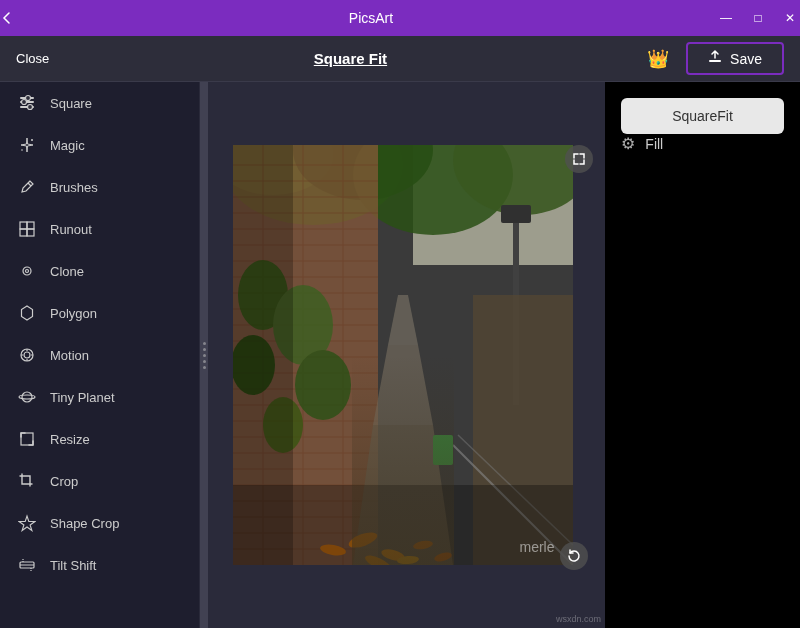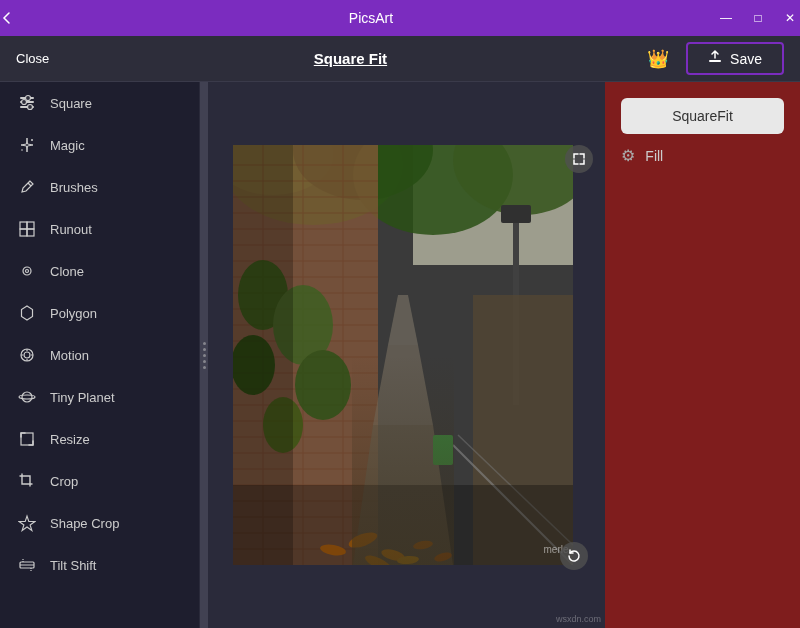--- a/index.html
+++ b/index.html
@@ -218,23 +218,23 @@
         to bottom,
         transparent,
         rgba(60,50,30,0.6)
       );
     }
 
     
     .canvas-watermark {
       position: absolute;
       bottom: 10px;
-      right: 4px;
+      right: 18px;
       color: rgba(255,255,255,0.5);
-      font-size: 10px;
+      font-size: 14px;
     }
 
     .canvas-expand-btn {
       position: absolute;
       top: 10px;
       right: 10px;
       width: 28px;
       height: 28px;
       background: rgba(80,80,80,0.8);
       border-radius: 50%;
@@ -281,25 +281,24 @@
     .drag-dot {
       width: 3px;
       height: 3px;
       border-radius: 50%;
       background: rgba(200,200,200,0.5);
     }
 
     
     .right-panel {
       width: 195px;
-      background: #7f1d1d;
+      background: #000000;
       padding: 16px;
       display: flex;
       flex-direction: column;
-      gap: 12px;
       flex-shrink: 0;
     }
 
     .panel-option-btn {
       background: #e8e8e8;
       border: none;
       border-radius: 6px;
       padding: 10px 16px;
       font-size: 14px;
       font-weight: 500;

